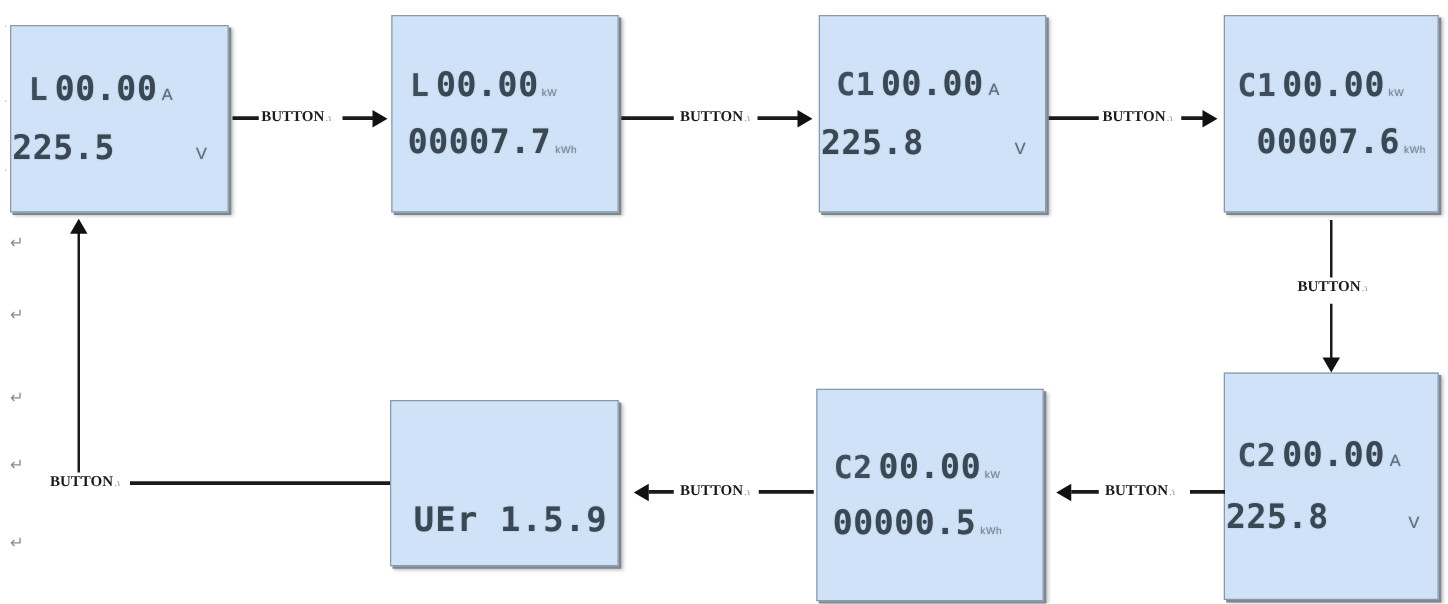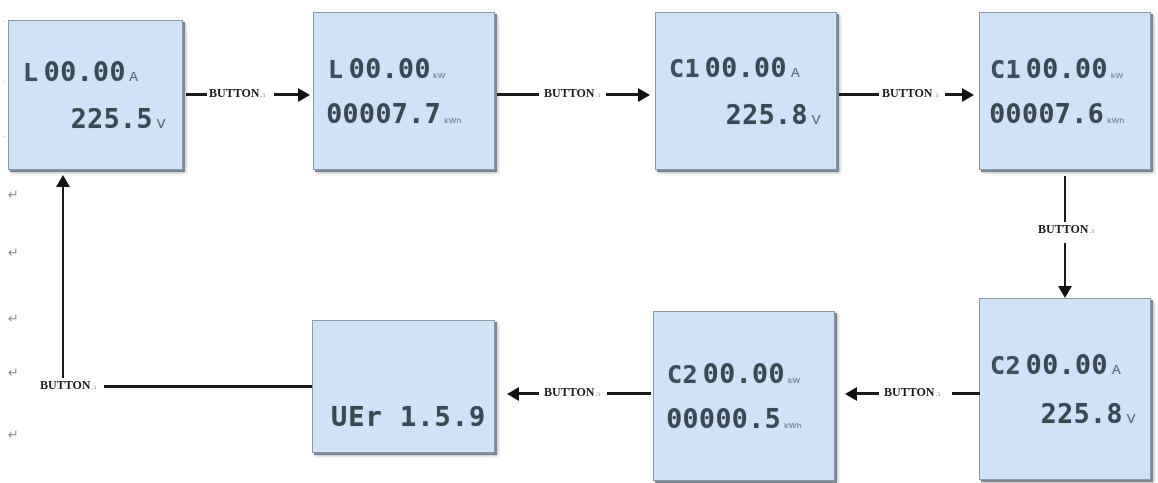--- a/index.html
+++ b/index.html
@@ -37,21 +37,21 @@
     display: flex;
     align-items: baseline;
     white-space: nowrap;
     color: #3d4a56;
     font-family: "DejaVu Sans Mono", monospace;
     font-weight: bold;
     letter-spacing: 0.5px;
     text-shadow: 0 0 1px rgba(60,75,90,0.45);
   }
   .lcd-row.left   { justify-content: flex-start; }
-  .lcd-row.right  { justify-content: flex-end; }
+  .lcd-row.right  { justify-content: space-between; }
   .lcd-prefix {
     font-size: 25px;
     color: #404e5b;
     margin-right: 4px;
     font-family: "DejaVu Sans Mono", monospace;
   }
   .lcd-value {
     font-size: 27px;
     color: #3a4854;
     font-family: "DejaVu Sans Mono", monospace;
@@ -192,21 +192,21 @@
     </div>
   </div>
 
   <div class="panel" style="left:979px; top:12px; width:172px; height:158px;">
     <div class="panel-inner">
       <div class="lcd-row left" style="padding-left:10px; margin-bottom:14px;">
         <span class="lcd-prefix">C1</span>
         <span class="lcd-value">00.00</span>
         <span class="lcd-unit tiny">kW</span>
       </div>
-      <div class="lcd-row left" style="padding-left:8px;">
+      <div class="lcd-row left" style="padding-left:8px;margin-left:16px;">
         <span class="lcd-value">00007.6</span>
         <span class="lcd-unit tiny">kWh</span>
       </div>
     </div>
   </div>
 
   <div class="panel" style="left:979px; top:298px; width:172px; height:182px;">
     <div class="panel-inner">
       <div class="lcd-row left" style="padding-left:10px; margin-bottom:18px;">
         <span class="lcd-prefix">C2</span>

